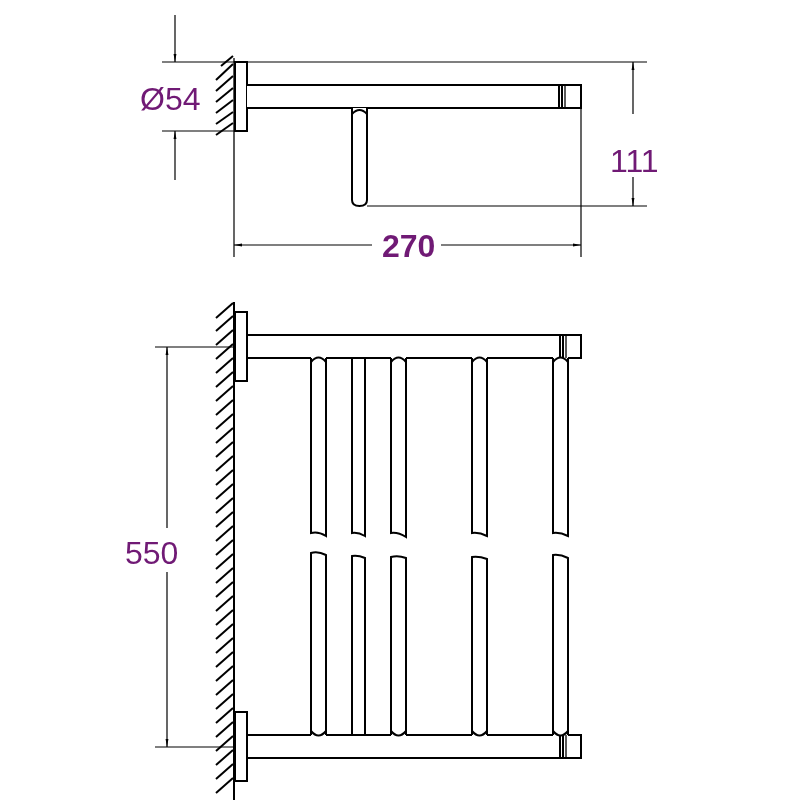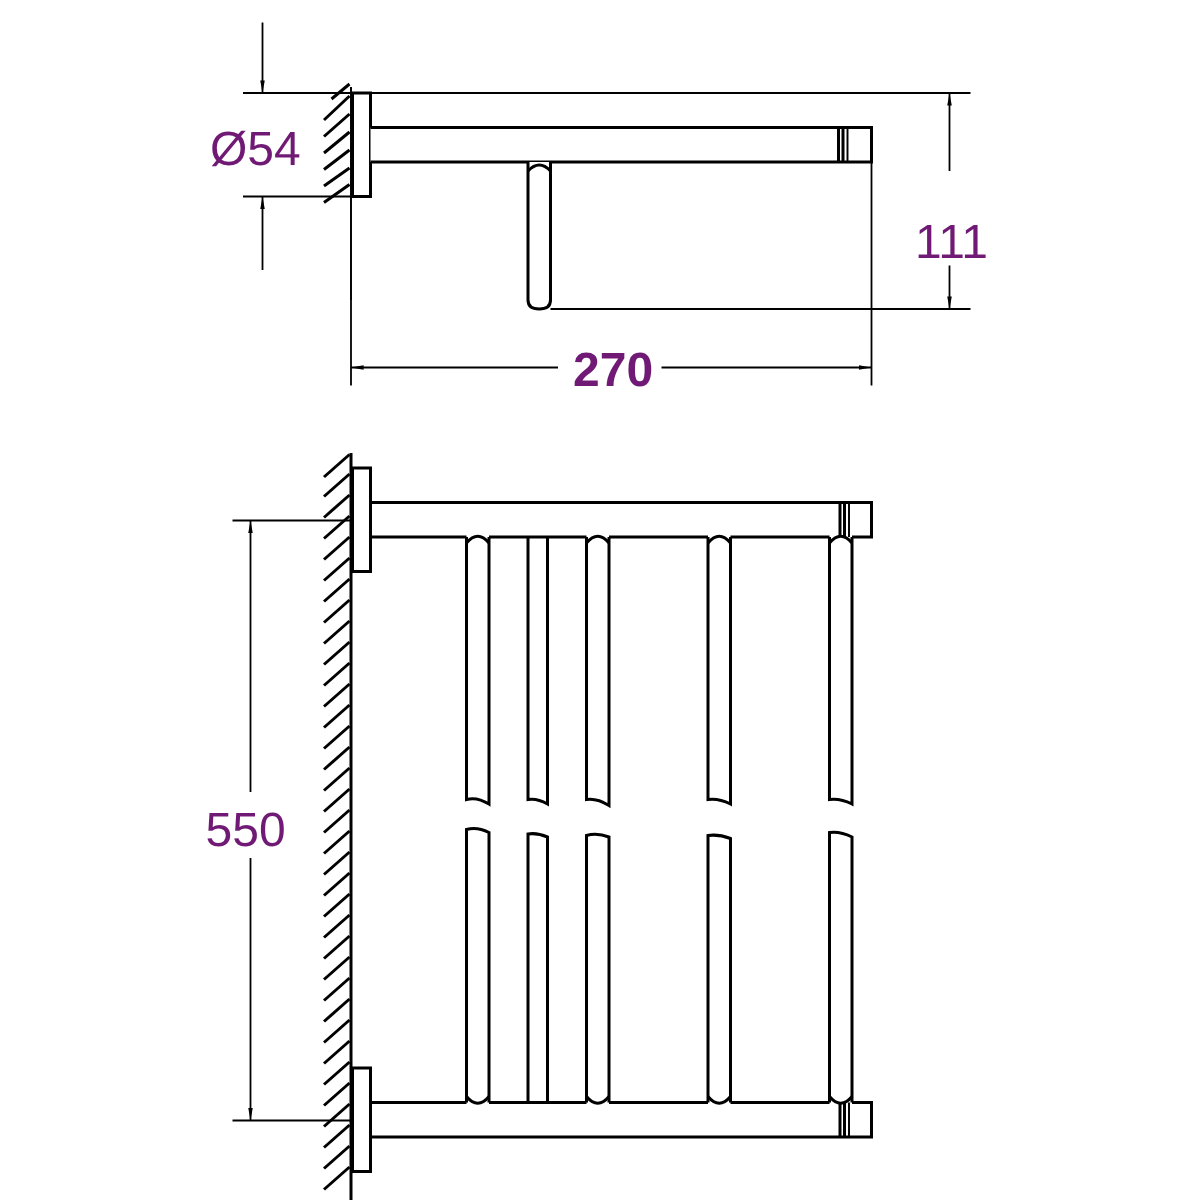--- a/index.html
+++ b/index.html
@@ -2,21 +2,21 @@
 <html><head>
 <meta charset="utf-8">
 <style>
   html, body { margin: 0; padding: 0; background: #ffffff; }
   body { width: 800px; height: 800px; overflow: hidden; font-family: "Liberation Sans", sans-serif; }
   #canvas { position: absolute; left: 0; top: 0; width: 800px; height: 800px; }
   .dim-label { position: absolute; font-family: "Liberation Sans", sans-serif; font-size: 32px; color: #701a75; background: #fff; line-height: 1; padding: 0 4px; white-space: nowrap; }
   #lbl-dia { left: 140px; top: 83px; padding: 0; }
   #lbl-111 { left: 608px; top: 120px; padding: 0 2px; margin-top: 25px; }
   #lbl-270 { left: 378px; top: 230px; font-weight: bold; }
-  #lbl-550 { left: 137px; top: 534px; padding: 3px 0; }
+  #lbl-550 { left: 125px; top: 534px; padding: 3px 0; }
 </style>
 </head>
 <body>
 
 <svg id="canvas" width="800" height="800" viewBox="0 0 800 800" xmlns="http://www.w3.org/2000/svg">
   <defs>
     <marker id="arrow" viewBox="0 0 10 10" refX="10" refY="5" markerWidth="7" markerHeight="7" orient="auto-start-reverse" markerUnits="strokeWidth">
       <path d="M0,3.2 L10,5 L0,6.8 z" fill="#000"></path>
     </marker>
   </defs>

